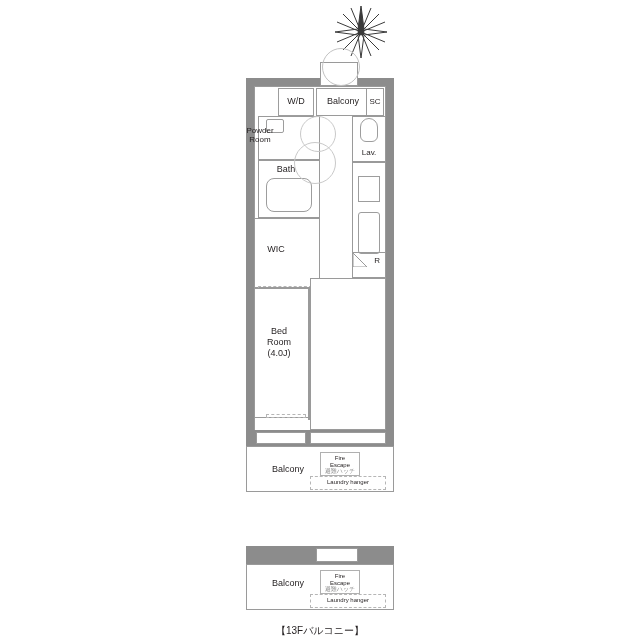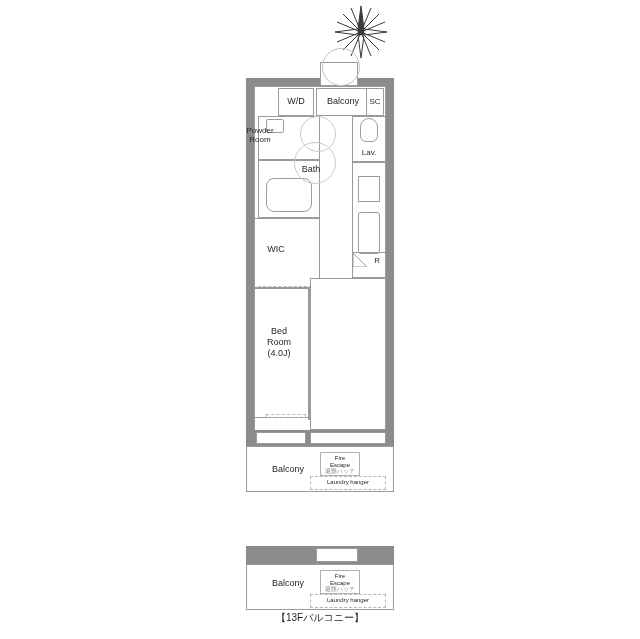--- a/index.html
+++ b/index.html
@@ -66,21 +66,21 @@
   <div class="lbl sm" style="left:241px;top:126px;width:38px;">Powder
 Room</div>
   <div class="doorarc" style="left:300px;top:116px;width:34px;height:34px;"></div>
 
   <div class="abs" style="left:352px;top:116px;width:34px;height:46px;border:1px solid #9a9a9a;background:#fff;"></div>
   <div class="abs fixture rounded" style="left:360px;top:118px;width:18px;height:24px;border-radius:9px 9px 6px 6px;"></div>
   <div class="lbl sm" style="left:352px;top:148px;width:34px;">Lav.</div>
 
   <div class="abs" style="left:258px;top:160px;width:62px;height:58px;border:1px solid #9a9a9a;background:#fff;"></div>
   <div class="abs fixture rounded" style="left:266px;top:178px;width:46px;height:34px;border-radius:8px;"></div>
-  <div class="lbl" style="left:275px;top:164px;width:72px;">Bath</div>
+  <div class="lbl" style="left:250px;top:164px;width:72px;">Bath</div>
   <div class="doorarc" style="left:294px;top:142px;width:40px;height:40px;"></div>
 
   <div class="abs" style="left:352px;top:162px;width:34px;height:116px;border:1px solid #9a9a9a;background:#fff;"></div>
   <div class="abs fixture" style="left:358px;top:176px;width:22px;height:26px;"></div>
   <div class="abs fixture" style="left:358px;top:212px;width:22px;height:42px;border-radius:3px;"></div>
 
   <div class="abs" style="left:352px;top:252px;width:34px;height:26px;border:1px solid #9a9a9a;"></div>
   <div class="lbl sm" style="left:360px;top:256px;width:20px;text-align:right;">R</div>
   <svg class="abs" style="left:353px;top:253px;width:14px;height:14px;" viewBox="0 0 14 14">
       <polygon points="0,14 14,14 0,0" fill="#ffffff" stroke="#9a9a9a" stroke-width="1"></polygon>
@@ -122,15 +122,15 @@
   <div class="lbl" style="left:250px;top:578px;width:76px;">Balcony</div>
 
   <div class="abs thin" style="left:320px;top:570px;width:40px;height:24px;"></div>
   <div class="lbl xs" style="left:320px;top:573px;width:40px;">Fire
 Escape</div>
   <div class="lbl xs" style="left:320px;top:586px;width:40px;color:#8a8a8a;">避難ハッチ</div>
 
   <div class="abs dash" style="left:310px;top:594px;width:76px;height:14px;"></div>
   <div class="lbl xs" style="left:310px;top:597px;width:76px;">Laundry hanger</div>
 
-  <div class="caption" style="left:0;top:611px;">【13Fバルコニー】</div>
+  <div class="caption" style="left:0;top:624px;">【13Fバルコニー】</div>
 
 </div>
 
 </body></html>

